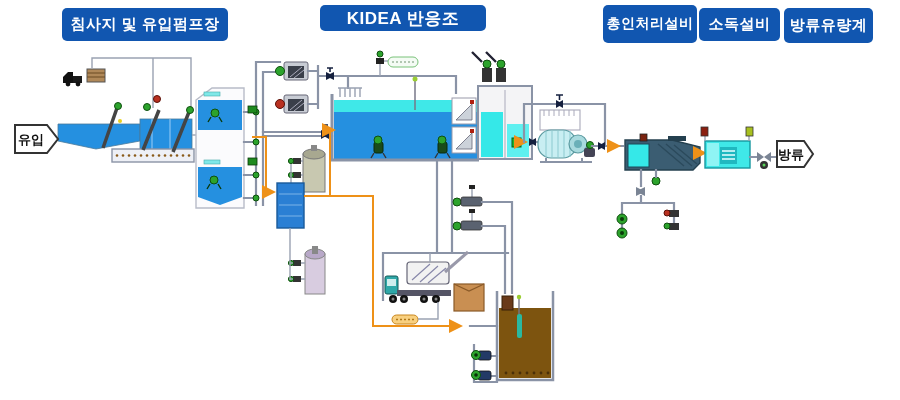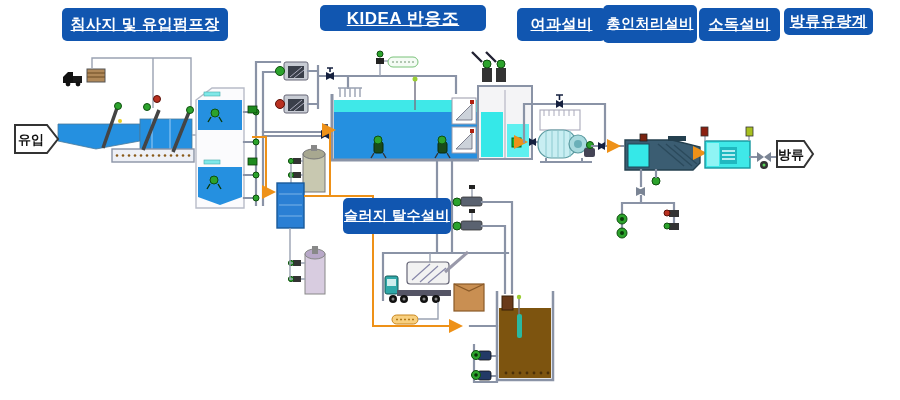--- a/index.html
+++ b/index.html
@@ -1,21 +1,21 @@
 <!DOCTYPE html>
 <html style="--label-bg: #1156b0; --water-blue: #2590e0; --water-cyan: #3fe8e8; --pipe: #8a93a6; --chem-orange: #ee9118; --sludge-brown: #7d540f; --settler-slate: #3b5d72; --pump-green: #2ca32c; --alarm-red: #b83020;"><head>
 <meta charset="utf-8">
 <style>
   html,body{margin:0;padding:0;background:#ffffff;}
   #stage{position:relative;width:900px;height:400px;background:#ffffff;overflow:hidden;
          font-family:"Liberation Sans","DejaVu Sans",sans-serif;}
   #flowsvg{position:absolute;left:0;top:0;}
   .plabel{position:absolute;background:var(--label-bg,#1156b0);color:#fff;font-weight:bold;
           display:flex;align-items:center;justify-content:center;border-radius:5px;
-          letter-spacing:.5px;white-space:nowrap;cursor:default;text-decoration:underline;}
+          letter-spacing:.5px;white-space:nowrap;cursor:default;}
   .fs15{font-size:15px}.fs17{font-size:17px}.fs14{font-size:14px}
   .pipe{stroke:var(--pipe,#8a93a6);stroke-width:2.2;fill:none;stroke-linecap:square;}
   .pipe-thin{stroke:#9aa2b2;stroke-width:1.4;fill:none;}
   .opipe{stroke:var(--chem-orange,#ee9118);stroke-width:2;fill:none;}
   .wblue{fill:var(--water-blue,#2590e0);}
   .wcyan{fill:var(--water-cyan,#3fe8e8);}
   .pumpc{fill:var(--pump-green,#2ca32c);stroke:#0f4f0f;stroke-width:1;}
   .alarmc{fill:var(--alarm-red,#b83020);stroke:#5a1008;stroke-width:1;}
   .valveb{fill:#15203f;}
   .flowtxt{font:bold 13px "Liberation Sans","DejaVu Sans",sans-serif;fill:#111;text-anchor:middle;}
@@ -377,19 +377,17 @@
     <text x="31" y="143.5" class="flowtxt">유입</text>
   </g>
   <g>
     <polygon points="777,141 804,141 813,154 804,167 777,167" fill="#ffffff" stroke="#333" stroke-width="2"></polygon>
     <text x="791" y="158.5" class="flowtxt">방류</text>
   </g>
 </svg>
 
 <div class="plabel fs15" style="left:62px;top:8px;width:166px;height:33px">침사지 및 유입펌프장</div>
 <div class="plabel fs17" style="left:320px;top:5px;width:166px;height:26px">KIDEA 반응조</div>
-<div class="plabel fs15" style="left:517px;top:8px;width:89px;height:33px">여과설비</div>
 <div class="plabel fs15" style="left:699px;top:8px;width:81px;height:33px">소독설비</div>
 <div class="plabel fs14" style="left:603px;top:5px;width:94px;height:38px">총인처리설비</div>
-<div class="plabel fs15" style="left:784px;top:8px;width:89px;height:27px">방류유량계</div>
-<div class="plabel fs14" style="left:343px;top:198px;width:108px;height:36px">슬러지 탈수설비</div>
+<div class="plabel fs15" style="left:784px;top:8px;width:89px;height:35px">방류유량계</div>
 
 </div>
 
 </body></html>

